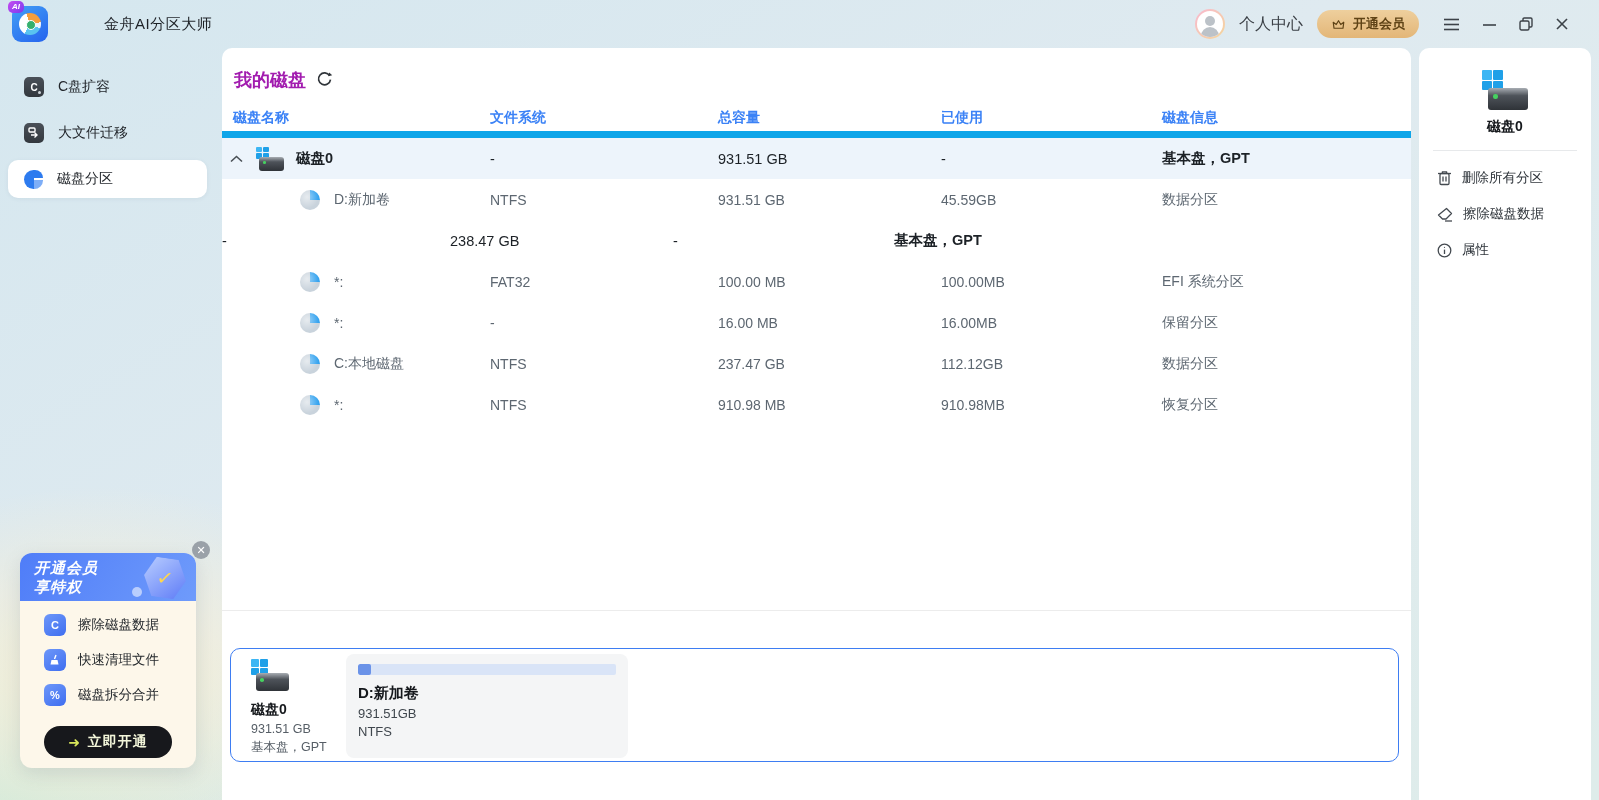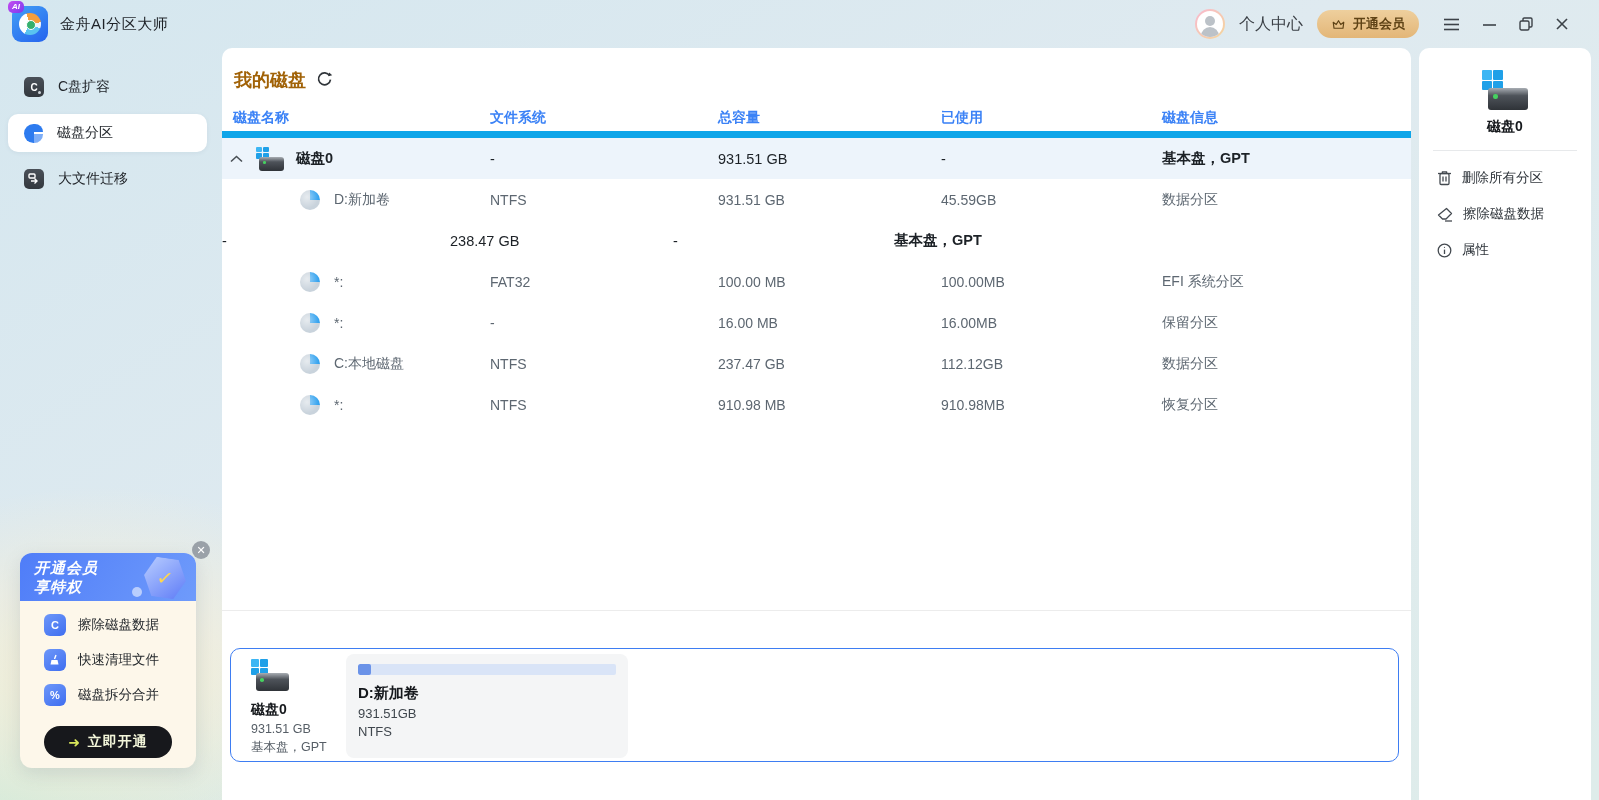--- a/index.html
+++ b/index.html
@@ -5,21 +5,21 @@
   * { margin:0; padding:0; box-sizing:border-box; }
   body { font-family:"Liberation Sans","DejaVu Sans",sans-serif; }
   .window{
     position:relative; width:1599px; height:800px; overflow:hidden;
     background:
       radial-gradient(420px 270px at 100px 675px, rgba(250,240,212,.95), rgba(250,240,212,0) 70%),
       radial-gradient(520px 320px at 0px 820px, rgba(203,233,216,.9), rgba(203,233,216,0) 70%),
       linear-gradient(150deg,#d5e7ef 0%,#dfeaf0 45%,#deecea 100%);
   }
   
-  .topbar{position:absolute;left:0;top:0;right:0;height:48px;display:flex;align-items:center;padding:0 30px 0 12px;}
+  .topbar{position:absolute;left:0;top:0;right:0;height:48px;display:flex;align-items:center;padding:0 30px 0 12px;gap:44px;}
   .applogo{position:relative;width:36px;height:36px;border-radius:9px;background:linear-gradient(145deg,#43a0f6,#2563ee);flex:0 0 auto;}
   .applogo .pie{position:absolute;left:7px;top:7px;width:22px;height:22px;border-radius:50%;
     background:conic-gradient(from -20deg,#f59e3c 0 100deg,#eef4ff 100deg 135deg,#59c3f0 135deg 230deg,#ffffff 230deg 360deg);}
   .applogo .pie::after{content:"";position:absolute;left:7px;top:7px;width:8px;height:8px;border-radius:50%;background:#35b06e;border:1.5px solid #fff;}
   .applogo .ai{position:absolute;left:-4px;top:-5px;padding:1px 4px;border-radius:5px;font:italic 700 8px/10px "Liberation Sans",sans-serif;color:#fff;background:linear-gradient(135deg,#c64cf0,#7a3bf0);}
   .apptitle{margin-left:12px;font-size:15px;color:#1e2227;letter-spacing:.5px;}
   .tb-right{margin-left:auto;display:flex;align-items:center;gap:14px;}
   .avatar{width:30px;height:30px;border-radius:50%;padding:2px;background:linear-gradient(135deg,#f8b9d0,#f4d79b);}
   .avatar .inner{position:relative;width:26px;height:26px;border-radius:50%;background:#fff;overflow:hidden;}
   .avatar .head{position:absolute;left:8px;top:5px;width:10px;height:10px;border-radius:50%;background:#bcc2c8;}
@@ -52,21 +52,21 @@
   .promo-head .bubble{position:absolute;right:54px;bottom:4px;width:10px;height:10px;border-radius:50%;background:rgba(255,255,255,.55);}
   .feat{display:flex;align-items:center;gap:12px;margin:13px 0 0 24px;}
   .feat-ic{width:22px;height:22px;border-radius:6px;background:linear-gradient(145deg,#6d97f9,#3f6ef0);color:#fff;display:flex;align-items:center;justify-content:center;font-size:11px;font-weight:700;}
   .feat-label{font-size:13.5px;color:#262a2e;font-weight:500;}
   .cta{position:absolute;left:24px;bottom:10px;width:128px;height:32px;border-radius:16px;background:#17181c;display:flex;align-items:center;justify-content:center;gap:8px;}
   .cta .arrow{color:#d8e65a;font-size:14px;font-weight:700;}
   .cta .txt{color:#f3f6da;font-size:14px;font-weight:700;letter-spacing:1px;}
   
   .main{position:absolute;left:222px;top:48px;width:1189px;bottom:0;background:#fff;border-radius:10px 10px 0 0;}
   .main-title-row{display:flex;align-items:center;gap:10px;padding:20px 0 0 12px;}
-  .main-title{font-size:18px;font-weight:700;color:#a16207;}
+  .main-title{font-size:18px;font-weight:700;color:#a21caf;}
   .refresh{margin-top:2px;}
   .thead{display:flex;align-items:center;height:34px;margin-top:12px;border-bottom:7px solid #0ea5e9;font-size:14px;font-weight:700;color:#3b82f6;}
   .h-name{width:268px;padding-left:11px;}
   .h-fs{width:228px;} .h-total{width:223px;} .h-used{width:221px;} .h-info{flex:1;}
   .trow{display:flex;align-items:center;height:41px;font-size:14px;}
   .trow.selected{background:#edf4fb;}
   .c-name{width:268px;display:flex;align-items:center;}
   .c-fs{width:228px;} .c-total{width:223px;} .c-used{width:221px;} .c-info{flex:1;}
   .chevron{margin-left:8px;width:14px;display:flex;}
   .trow.partition .chevron{visibility:hidden;}
@@ -157,34 +157,34 @@
       </div>
     </div>
   </div>
 
   <div class="sidebar">
     <div style="height:20px"></div>
     <div class="side-item">
       <span class="sq-ic">C<span class="dot"></span></span>
       <span>C盘扩容</span>
     </div>
+    <div class="side-item">
+      <span class="sq-ic">
+        <svg width="12" height="12" viewBox="0 0 12 12" fill="none" stroke="#fff" stroke-width="1.4">
+            <rect x="1" y="1" width="6" height="4" rx="1"></rect>
+            <path d="M3 8 h6 m-2.5 -2.5 L9 8 L6.5 10.5"></path>
+          </svg>
+      </span>
+      <span>大文件迁移</span>
+    </div>
     <div class="side-item active">
       <span class="piehalf">
           <span class="q"></span>
         </span>
       <span>磁盘分区</span>
-    </div>
-    <div class="side-item">
-      <span class="sq-ic">
-        <svg width="12" height="12" viewBox="0 0 12 12" fill="none" stroke="#fff" stroke-width="1.4">
-            <rect x="1" y="1" width="6" height="4" rx="1"></rect>
-            <path d="M3 8 h6 m-2.5 -2.5 L9 8 L6.5 10.5"></path>
-          </svg>
-      </span>
-      <span>大文件迁移</span>
     </div>
   </div>
 
   <div class="promo">
     <div class="promo-close">✕</div>
     <div class="promo-head">
       <div class="t1">开通会员</div>
       <div class="t2">享特权</div>
       <div class="hex">
           <span>✓</span>

